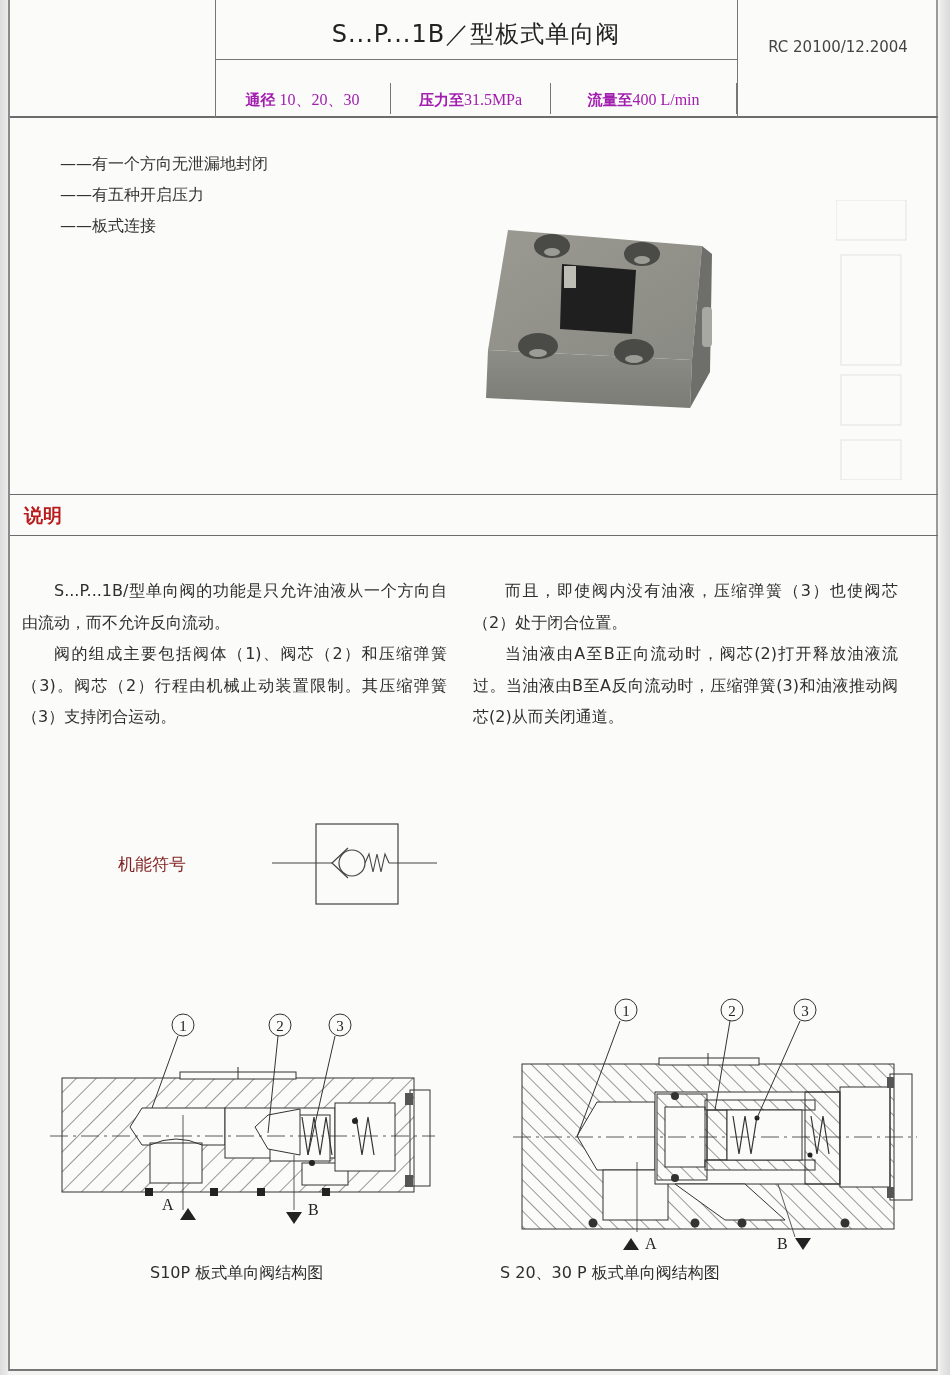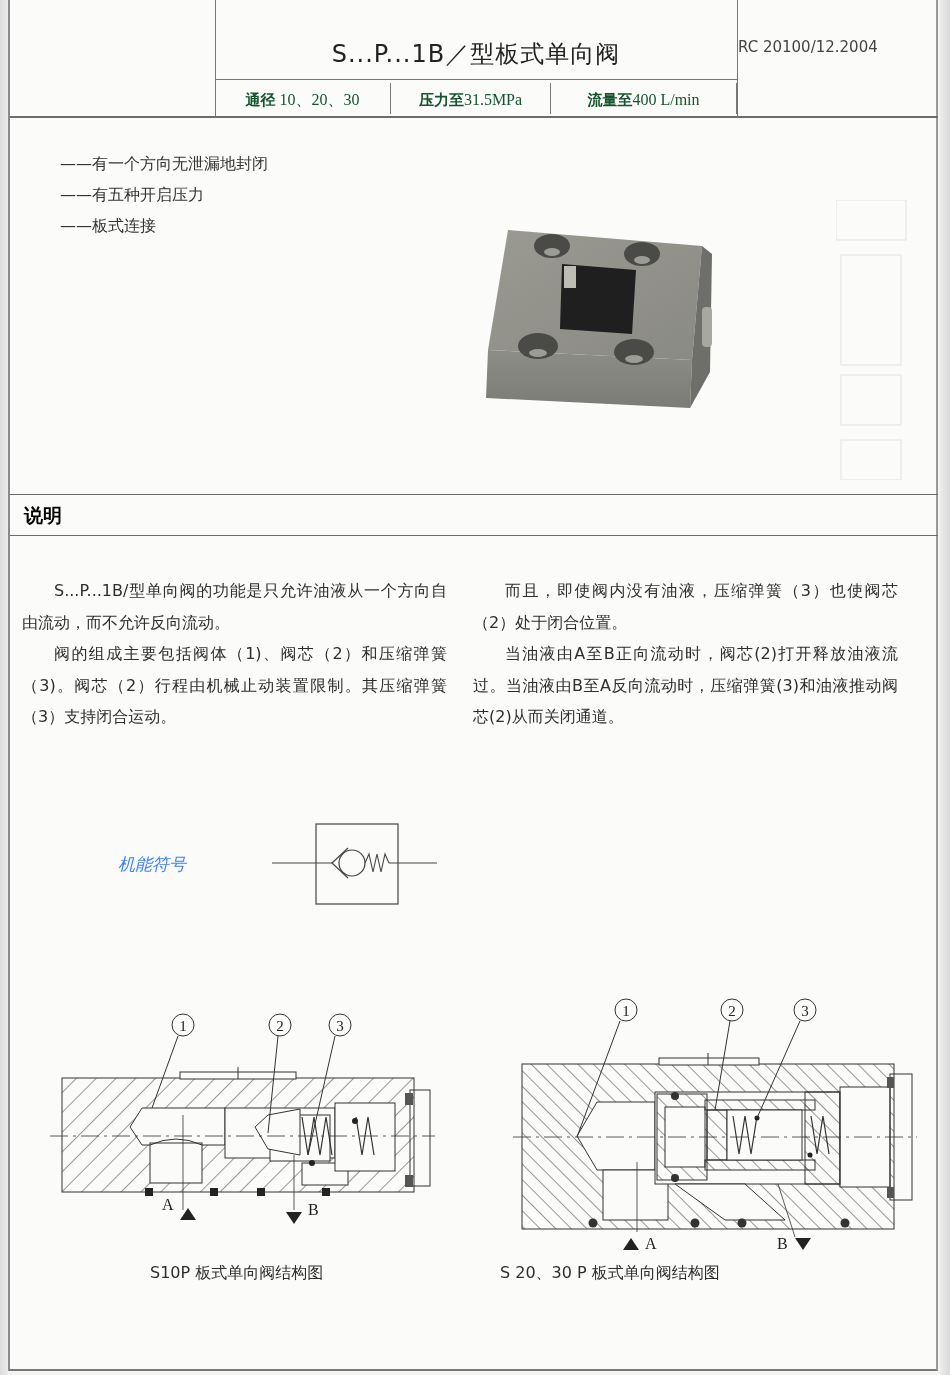--- a/index.html
+++ b/index.html
@@ -7,49 +7,49 @@
   body { position: relative; font-family: "DejaVu Sans", "Liberation Sans", sans-serif; color: #2a2a2a; }
 
   .page { position: absolute; left: 8px; top: 0; width: 930px; height: 1371px; background: #fbfbfa; border-left: 2px solid #8a8a8a; border-right: 2px solid #9a9a9a; border-bottom: 2px solid #777; }
   .page-shade-left { position: absolute; left: 0; top: 0; width: 8px; height: 1375px; background: linear-gradient(to right, #dcdcdc, #ececec); }
   .page-shade-right { position: absolute; right: 0; top: 0; width: 10px; height: 1375px; background: linear-gradient(to right, #ececec, #dadada); }
 
   
   .header { position: absolute; left: 0; top: 0; width: 928px; height: 118px; border-bottom: 2px solid #6c6c6c; }
   .company { position: absolute; left: 12px; top: 22px; width: 200px; font-size: 20px; font-weight: bold; line-height: 32px; color: #383838; letter-spacing: 0.5px; }
   .vline { position: absolute; top: 0; width: 1px; background: #777; }
-  .title-cell { position: absolute; left: 205px; top: 0; width: 522px; height: 60px; border-bottom: 1px solid #777; margin-top: 20px; }
+  .title-cell { position: absolute; left: 205px; top: 0; width: 522px; height: 60px; border-bottom: 1px solid #777; }
   .title { position: absolute; left: 0; top: 18px; width: 100%; text-align: center; font-size: 24px; color: #222; letter-spacing: 1px; }
-  .doc-code { position: absolute; left: 728px; top: 38px; width: 200px; text-align: left; font-size: 15px; color: #444; }
+  .doc-code { position: absolute; left: 728px; top: 38px; width: 200px; text-align: center; font-size: 15px; color: #444; }
   .spec-row { position: absolute; left: 205px; top: 83px; width: 522px; height: 34px; display: flex; }
-  .spec-cell { height: 31px; line-height: 34px; font-family: "Liberation Serif", "DejaVu Serif", serif; font-size: 16px; color: #14532d; border-right: 1px solid #777; text-align: center; }
+  .spec-cell { height: 31px; line-height: 34px; font-family: "Liberation Serif", "DejaVu Serif", serif; font-size: 16px; color: #a21caf; border-right: 1px solid #777; text-align: center; }
   .spec-cell b { font-family: "DejaVu Sans", sans-serif; font-weight: bold; font-size: 15px; }
 
   
   .features { position: absolute; left: 50px; top: 148px; }
   .feature { font-size: 16px; line-height: 31px; color: #333; }
 
   
   .photo { position: absolute; left: 470px; top: 212px; width: 250px; height: 200px; }
 
   
   .ghost { position: absolute; left: 826px; top: 200px; width: 80px; height: 280px; opacity: 0.25; }
 
   
   .section-head { position: absolute; left: 0; top: 494px; width: 928px; height: 42px; border-top: 1px solid #6c6c6c; border-bottom: 1px solid #6c6c6c; }
-  .section-title { position: absolute; left: 14px; top: 8px; font-size: 19px; font-weight: bold; color: #000000; }
+  .section-title { position: absolute; left: 14px; top: 8px; font-size: 19px; font-weight: bold; color: #b91c1c; }
 
   
   .desc { position: absolute; top: 575px; width: 425px; font-size: 16px; line-height: 31.5px; color: #2e2e2e; text-align: justify; }
   .desc p { text-indent: 2em; }
   .desc-left { left: 12px; }
   .desc-right { left: 463px; }
 
   
-  .symbol-label { position: absolute; left: 108px; top: 853px; font-size: 17px; color: #3b82f6; font-style: italic; }
+  .symbol-label { position: absolute; left: 108px; top: 853px; font-size: 17px; color: #7f1d1d; }
   .symbol { position: absolute; left: 262px; top: 820px; width: 170px; height: 90px; }
 
   
   .diagram { position: absolute; }
   .diag-left { left: 40px; top: 1005px; width: 395px; height: 220px; }
   .diag-right { left: 495px; top: 992px; width: 420px; height: 262px; }
   .caption { position: absolute; font-size: 16px; color: #2e2e2e; }
   .cap-left { left: 140px; top: 1263px; }
   .cap-right { left: 490px; top: 1263px; text-align: right; }
 </style>

